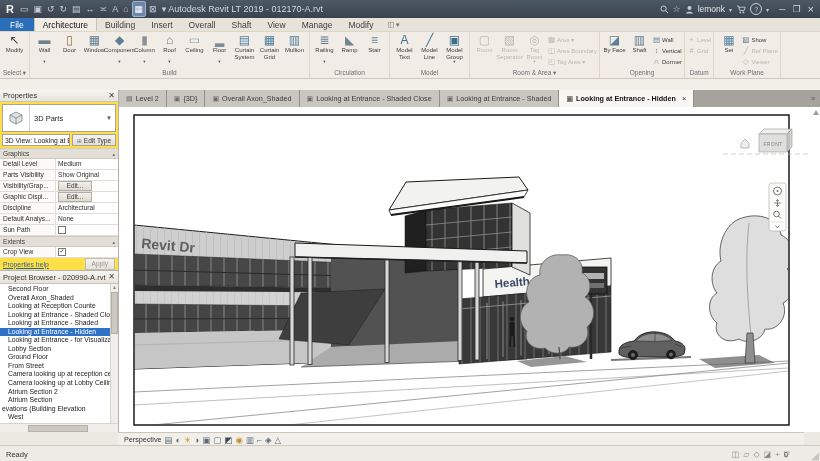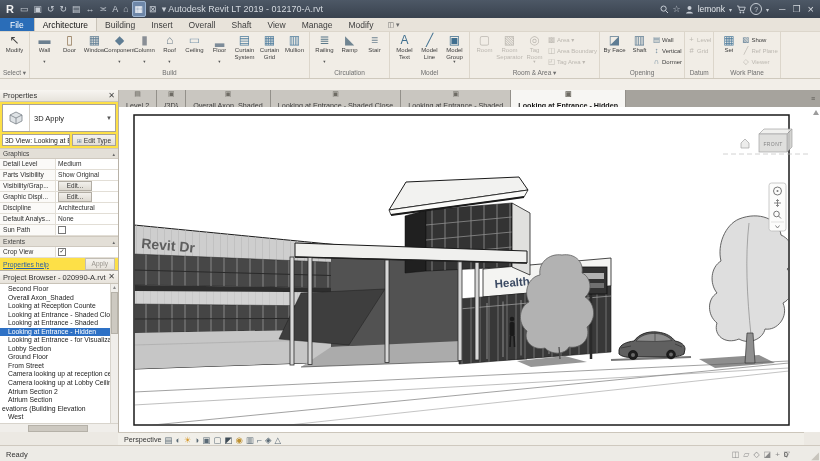--- a/index.html
+++ b/index.html
@@ -78,21 +78,21 @@
   .pb-item.selected{background:#2e71c5;color:#fff;}
   .vscroll{position:absolute;right:0;top:0;bottom:0;width:7px;background:#f0eeea;border-left:1px solid #d8d4cc;
            display:flex;flex-direction:column;align-items:center;font-size:5px;color:#8a8a8a;}
   .vthumb{width:5px;height:40px;background:#cdc9c1;border:1px solid #b5b1a8;margin-top:2px;}
   .hscroll{height:8px;background:#f0eeea;border-top:1px solid #d8d4cc;position:relative;}
   .hthumb{position:absolute;left:28px;top:1px;width:58px;height:5px;background:#cdc9c1;border:1px solid #b5b1a8;}
   
   .right-area{flex:1;display:flex;flex-direction:column;min-width:0;}
   .viewtabs{height:17px;background:#a6a39d;display:flex;align-items:stretch;overflow:hidden;}
   .vtab{display:flex;align-items:center;gap:3px;padding:0 7px;font-size:7.2px;color:#3a3a3a;background:#c9c6c0;
-        border-right:1px solid #93908a;white-space:nowrap;flex-direction:column;}
+        border-right:1px solid #93908a;white-space:nowrap;}
   .vtab .vicon{font-size:7px;color:#6e6b64;}
   .vtab.active{background:#f7f6f3;color:#141414;font-weight:bold;}
   .vtab .x{font-size:7.5px;margin-left:3px;color:#333;font-weight:normal;}
   .tab-list-btn{margin-left:auto;width:14px;display:flex;align-items:center;justify-content:center;color:#55534e;font-size:7px;}
   .canvas{position:relative;flex:1;background:#ffffff;overflow:hidden;}
   .canvas svg{position:absolute;left:0;top:0;}
   
   .vcb{position:absolute;left:118px;right:16px;top:432px;height:13px;background:#f1efe9;border-top:1px solid #ccc6bb;
        display:flex;align-items:center;font-size:7.2px;color:#333;padding-left:6px;gap:3px;}
   .vcbi{font-size:8.5px;line-height:12px;}
@@ -392,21 +392,21 @@
         <span>Properties</span>
         <span class="close-x">✕</span>
       </div>
       <div class="type-selector">
         <span class="ts-icon">
           <svg width="18" height="18" viewBox="0 0 18 18">
               <path d="M3 6 L9 3 L15 6 L15 12 L9 15 L3 12 Z" fill="#dfe3e6" stroke="#7a8288" stroke-width="0.8"></path>
               <path d="M3 6 L9 9 L15 6 M9 9 L9 15" fill="none" stroke="#7a8288" stroke-width="0.8"></path>
             </svg>
         </span>
-        <span class="ts-label">3D Apply</span>
+        <span class="ts-label">3D Parts</span>
         <span class="ts-arrow">▼</span>
       </div>
       <div class="combo-row">
         <div class="inst-combo">
           <span>3D View: Looking at E</span>
 
         </div>
         <div class="edit-type-btn">
           <span style="font-size:6px;color:#5f7d94;">⊞</span>
           <span>Edit Type</span>

